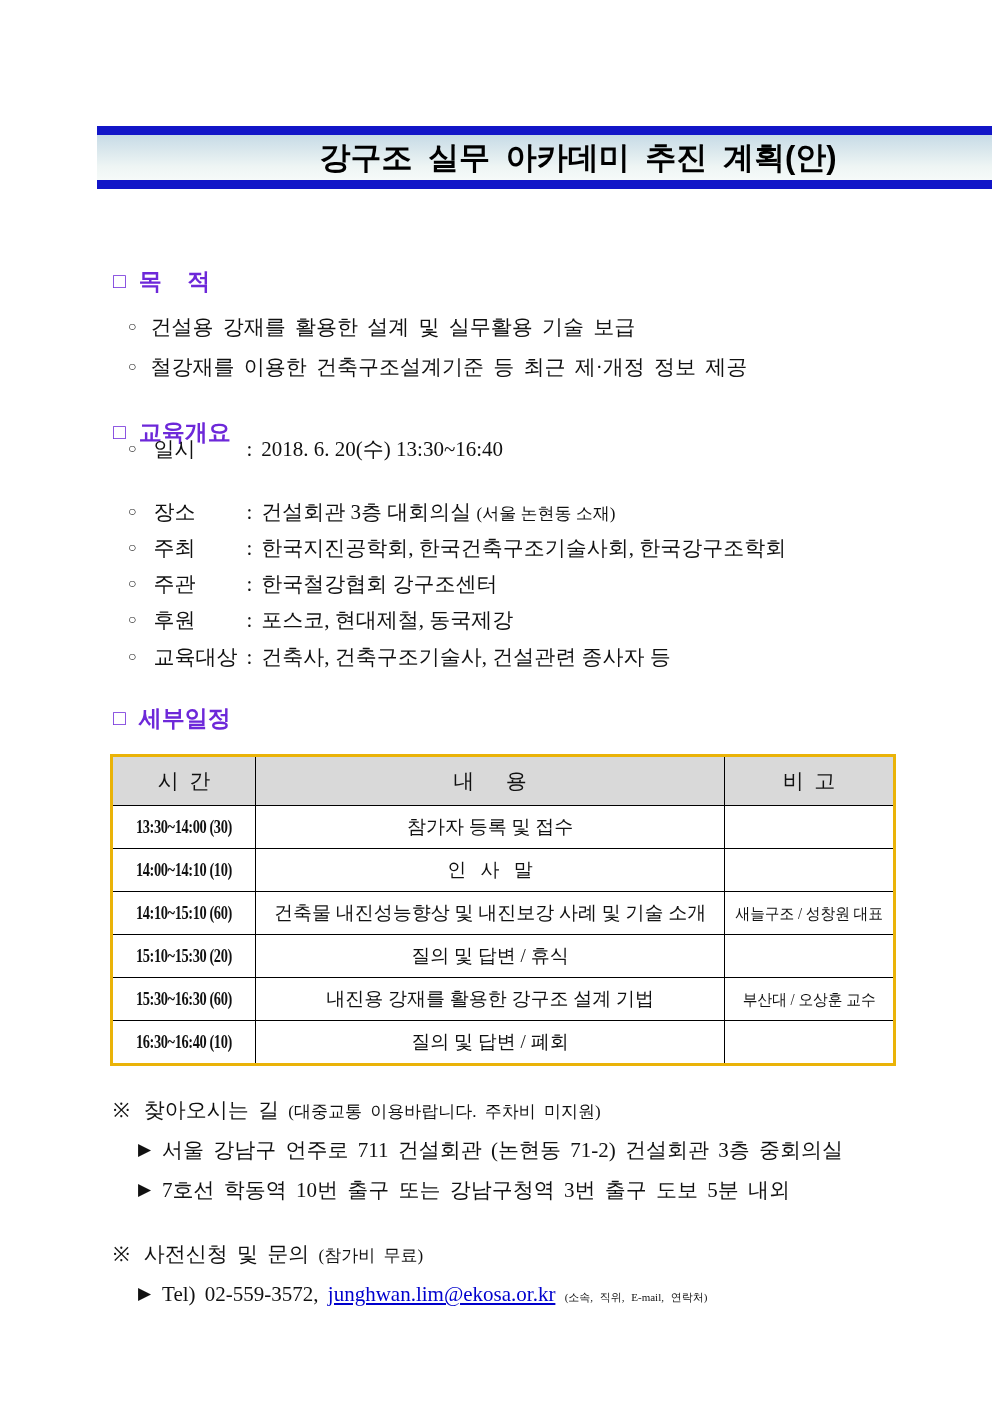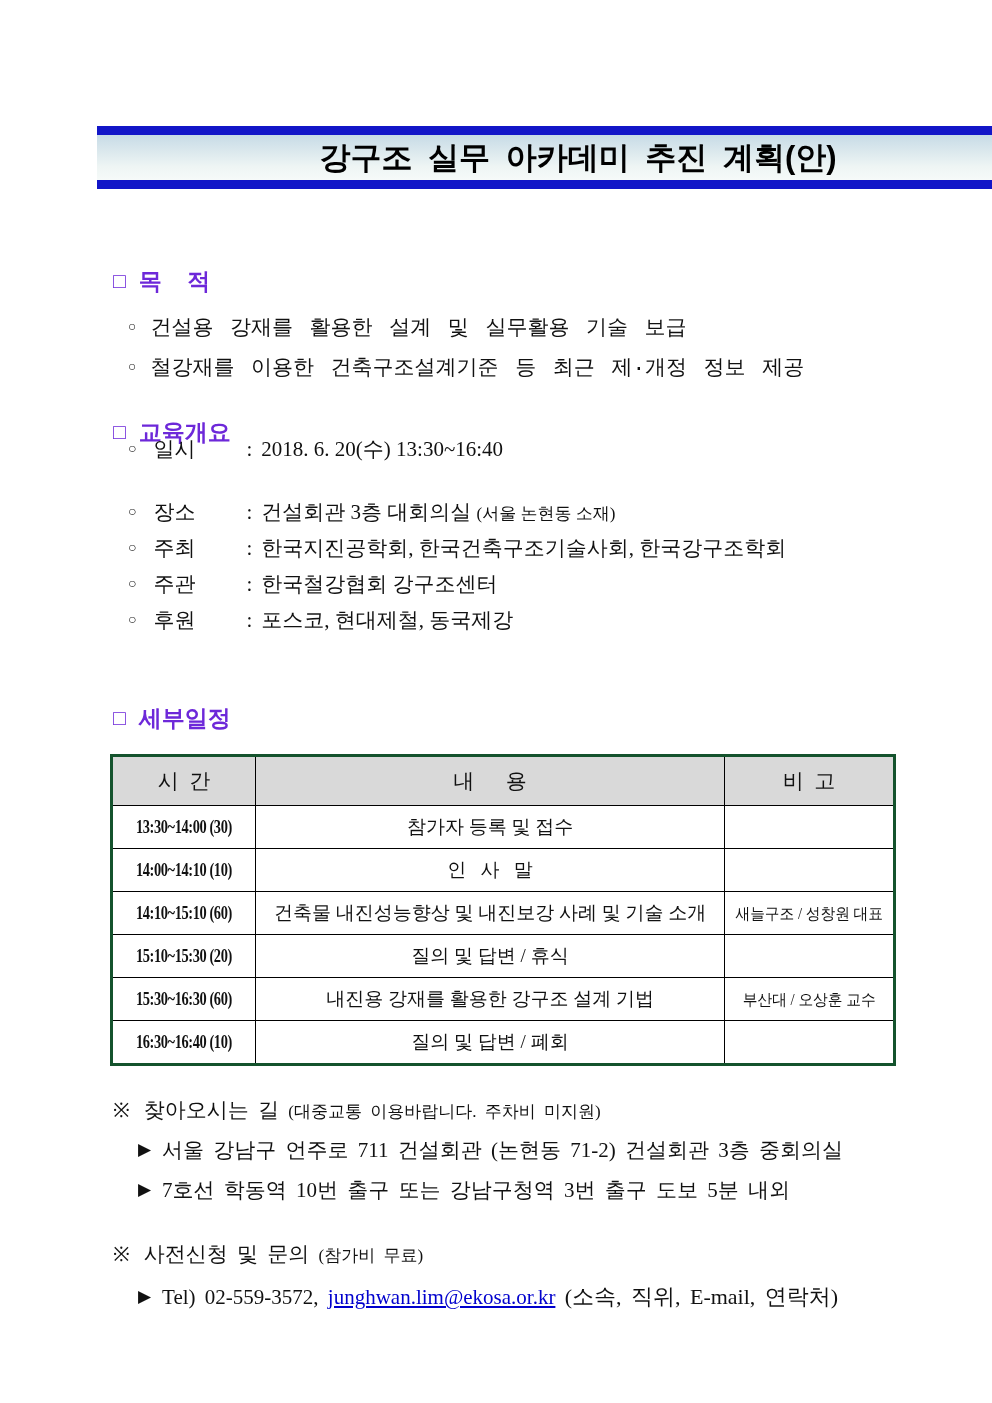--- a/index.html
+++ b/index.html
@@ -54,21 +54,20 @@
   #overview-heading{position:absolute;left:113px;top:417px;}
   #schedule-heading{position:absolute;left:113px;top:703px;}
 
   
   .bullet-line{
     position:absolute;
     left:128px;
     font-size:21px;
     word-spacing:4px;
     white-space:nowrap;
-    font-family:Liberation Mono, monospace;
   }
   .bullet-line .circ{
     font-size:14px;
     margin-right:14px;
     position:relative; top:-3px;
     color:#222;
   }
   #purpose-item-0{top:313px;}
   #purpose-item-1{top:353px;}
 
@@ -104,21 +103,21 @@
     border-collapse:collapse;
     table-layout:fixed;
   }
   .sched-table td,.sched-table th{
     border:1.5px solid #000;
     text-align:center;
     vertical-align:middle;
     padding:0;
     overflow:hidden;
   }
-  .sched-table{border:3px solid #14532d;}
+  .sched-table{border:3px solid #eab308;}
   .sched-table .col-time{width:144px;}
   .sched-table .col-content{width:469px;}
   .sched-table .col-remark{width:170px;}
   .sched-table thead th{
     background:#d9d9d9;
     font-weight:normal;
     font-size:21px;
     height:48px;
   }
   .sched-table tbody td{height:42px;font-size:19px;margin-top:11px;}
@@ -165,21 +164,21 @@
     position:relative; top:-2px;
   }
   #dir-item-0{top:1136px;}
   #dir-item-1{top:1176px;}
   #contact-item{top:1282px;}
   .email-link{
     color:#0000cd;
     text-decoration:underline;
     cursor:pointer;
   }
-  .small-note{font-size:22px;}
+  .small-note{font-size:11px;}
 </style>
 </head>
 <body>
 
 <div class="page">
 
   <div class="banner">
     <div class="bar"></div>
     <div class="inner">
       <span class="title-text">강구조 실무 아카데미 추진 계획(안)</span>
@@ -197,20 +196,21 @@
   <div class="ov-line" id="ov-item-0"><span class="circ">○</span><span class="ov-label">일시</span><span class="ov-colon">:</span><span>2018. 6. 20(수) 13:30~16:40</span></div>
 
   <div class="ov-line" id="ov-item-1"><span class="circ">○</span><span class="ov-label">장소</span><span class="ov-colon">:</span><span>건설회관 3층 대회의실</span>&nbsp;<span class="ov-note">(서울 논현동 소재)</span></div>
 
   <div class="ov-line" id="ov-item-2"><span class="circ">○</span><span class="ov-label">주최</span><span class="ov-colon">:</span><span>한국지진공학회, 한국건축구조기술사회, 한국강구조학회</span></div>
 
   <div class="ov-line" id="ov-item-3"><span class="circ">○</span><span class="ov-label">주관</span><span class="ov-colon">:</span><span>한국철강협회 강구조센터</span></div>
 
   <div class="ov-line" id="ov-item-4"><span class="circ">○</span><span class="ov-label">후원</span><span class="ov-colon">:</span><span>포스코, 현대제철, 동국제강</span></div>
 
+  <div class="ov-line" id="ov-item-5"><span class="circ">○</span><span class="ov-label">교육대상</span><span class="ov-colon">:</span><span>건축사, 건축구조기술사, 건설관련 종사자 등</span></div>
 
   <h2 class="sec-heading" id="schedule-heading"><span class="sq">□</span><span>세부일정</span></h2>
 
   <table class="sched-table">
     <colgroup>
       <col class="col-time">
         <col class="col-content">
         <col class="col-remark">
     </colgroup>
     <thead>

